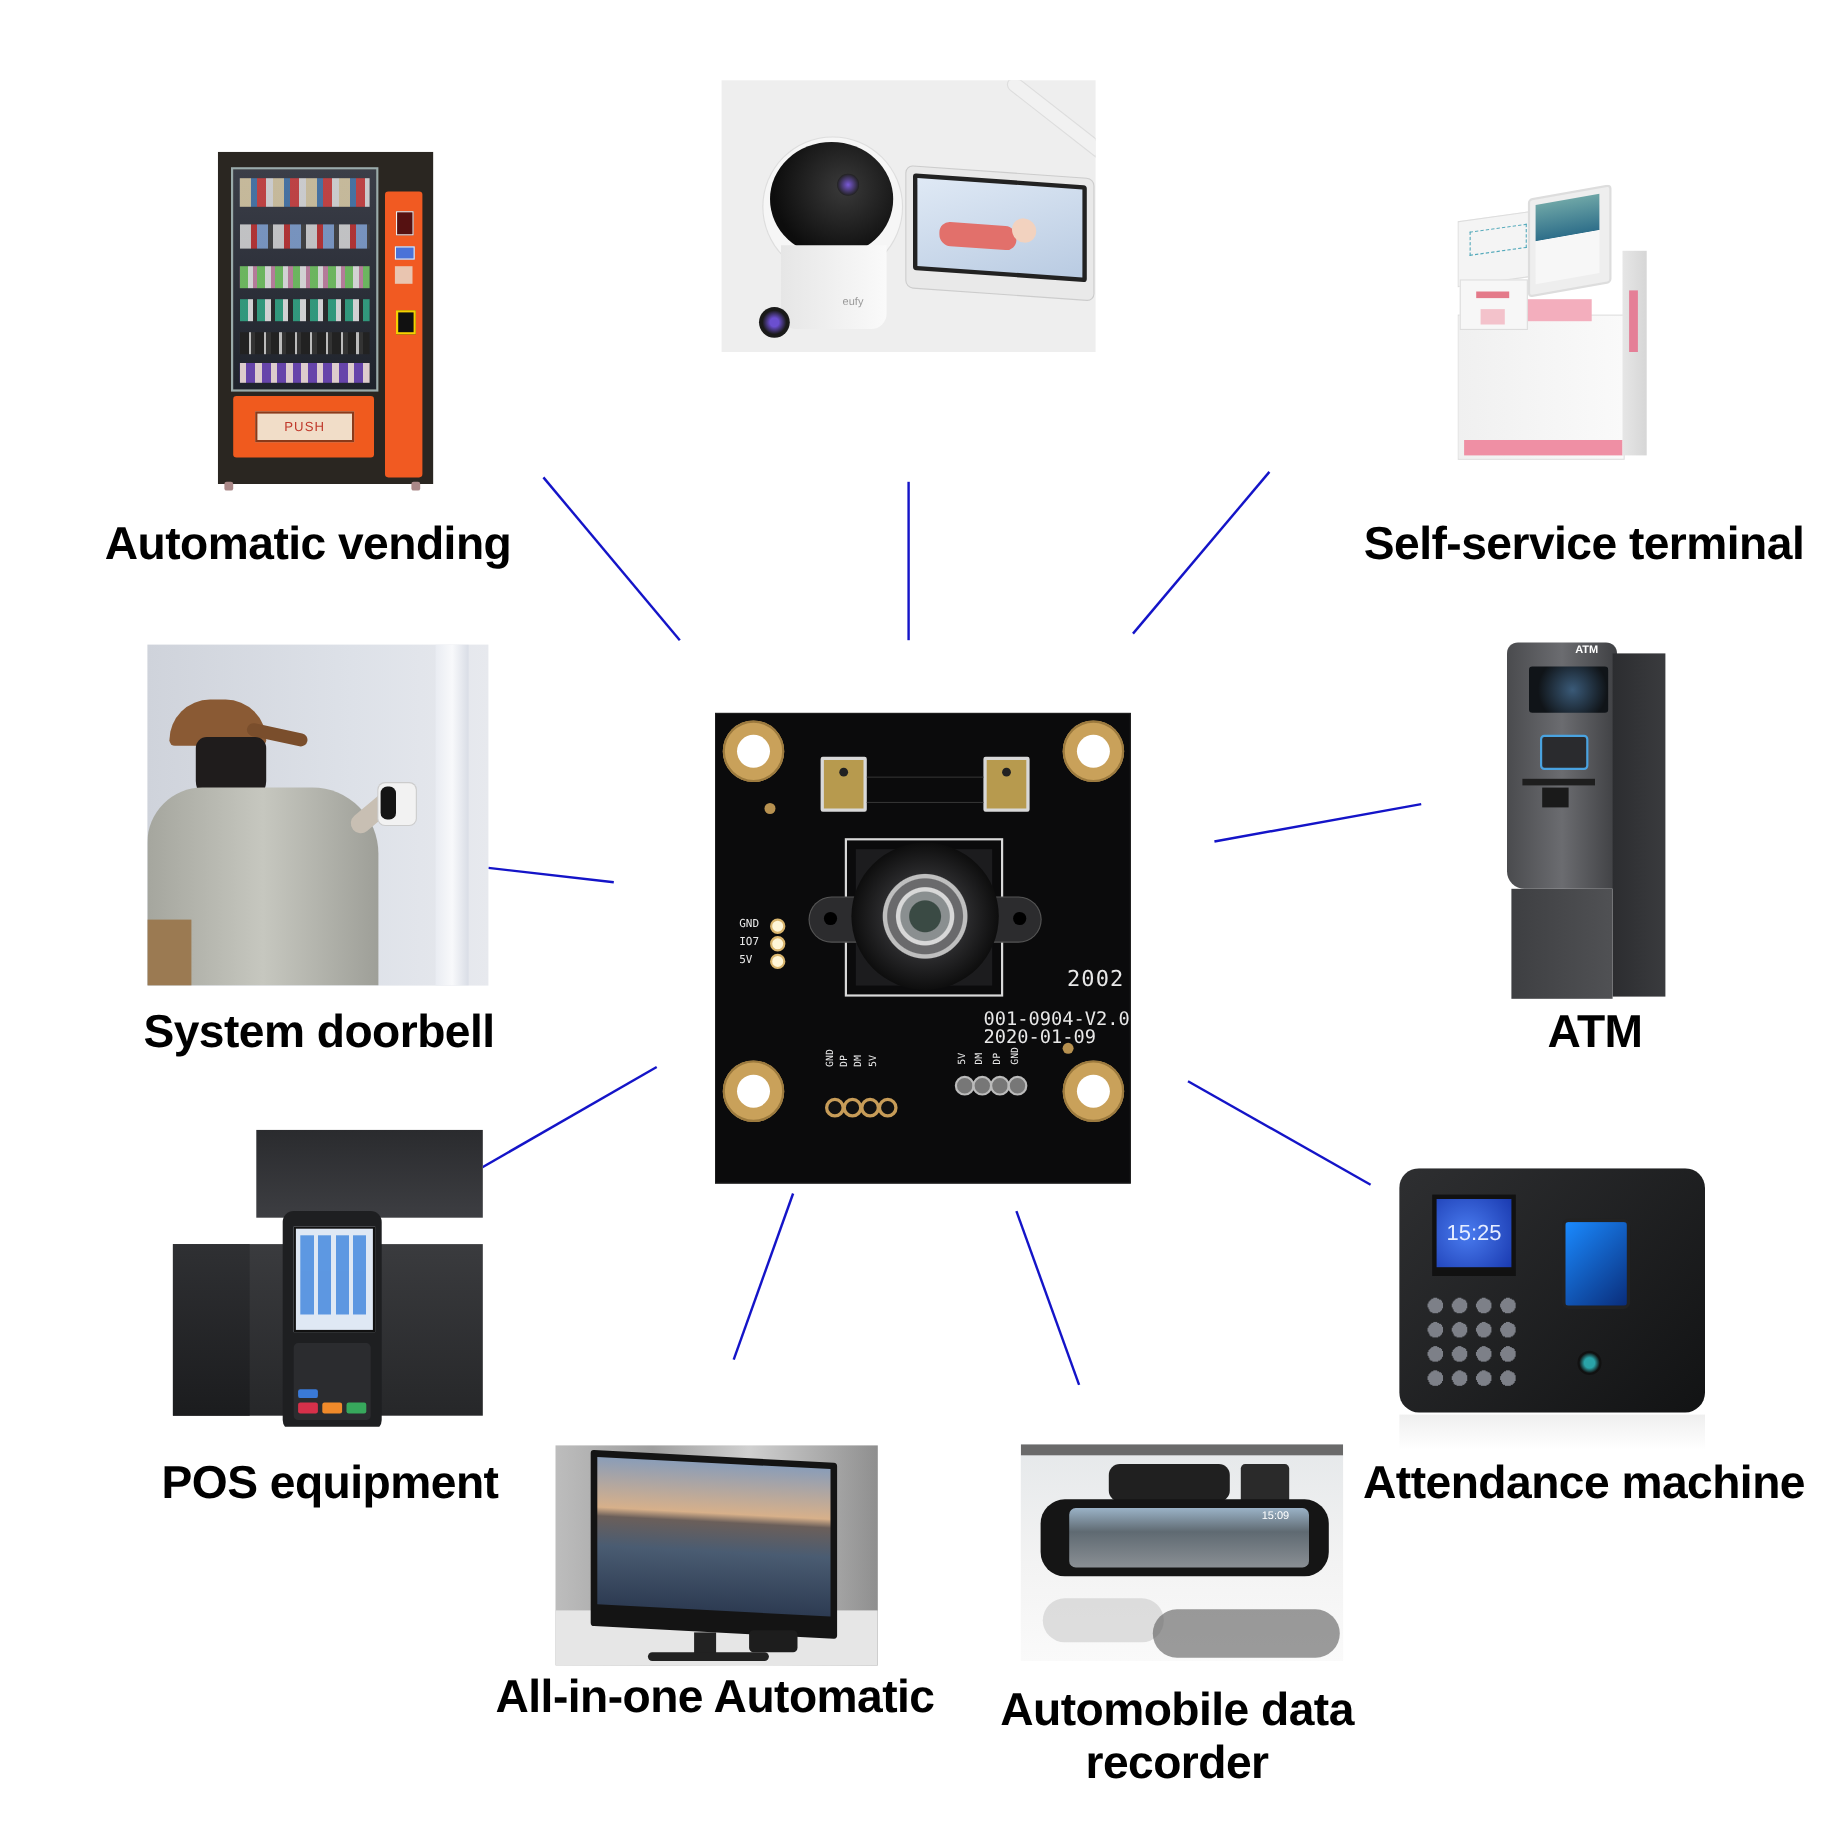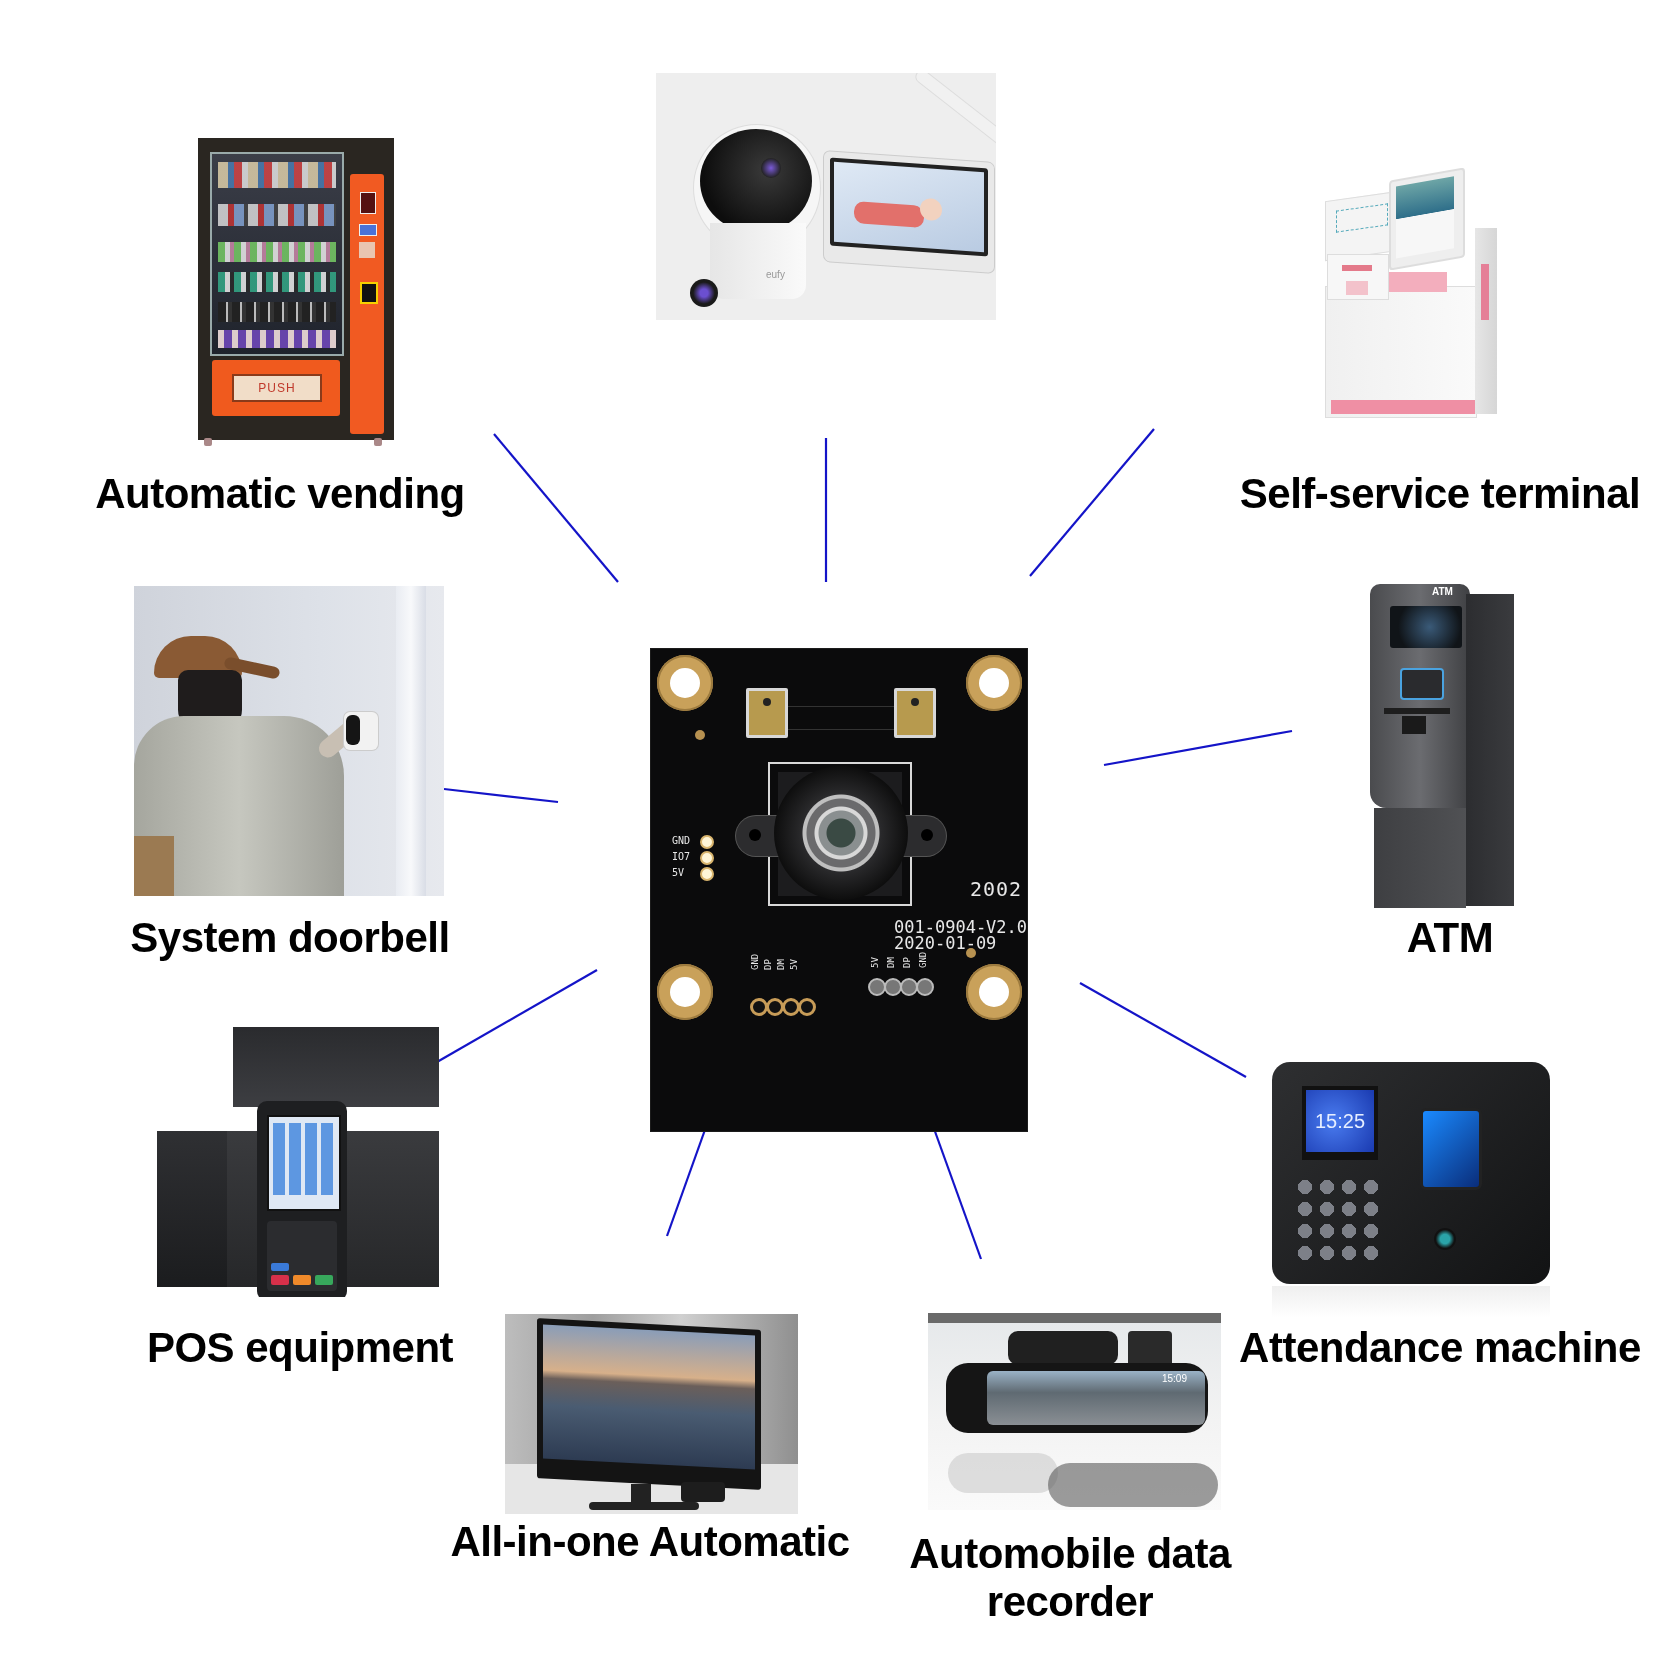--- a/index.html
+++ b/index.html
@@ -6,21 +6,21 @@
   body { width: 1668px; height: 1668px; position: relative; overflow: hidden;
          font-family: "Liberation Sans", "DejaVu Sans", sans-serif; }
   .label { position: absolute; font-weight: 700; color: #000; font-size: 42px;
            line-height: 48px; text-align: center; white-space: nowrap; letter-spacing: -0.5px; }
   .label span { display: block; }
   .pic { position: absolute; overflow: hidden; }
   svg.lines { position: absolute; left: 0; top: 0; width: 1668px; height: 1668px; pointer-events: none; }
   .abs { position: absolute; }
 
   
-  #pcb { left: 650px; top: 648px; width: 378px; height: 484px; background: #0b0b0c;
+  #pcb { left: 650px; top: 648px; width: 378px; height: 428px; background: #0b0b0c;
          box-shadow: inset 0 0 0 1px #1c1c1c; }
   .hole { position: absolute; width: 56px; height: 56px; border-radius: 50%; background: #c9a15a;
           box-shadow: inset 0 0 0 2px #9c7a3e; }
   .hole::after { content: ""; position: absolute; left: 13px; top: 13px; width: 30px; height: 30px;
                  border-radius: 50%; background: #fff; }
   .mic { position: absolute; width: 42px; height: 50px; background: #b79a4e; border: 3px solid #d8d8d8;
          box-sizing: border-box; border-radius: 2px; }
   .mic::after { content: ""; position: absolute; left: 14px; top: 7px; width: 8px; height: 8px; border-radius: 50%; background:#222; }
   .silk { position: absolute; color: #e8e8e8; font-family: "DejaVu Sans Mono", monospace; font-size: 17px; line-height: 14px; }
   .pad { position: absolute; width: 10px; height: 10px; border-radius: 50%; background: #fff6d8; border: 2px solid #d9b56e; }
@@ -184,21 +184,21 @@
 </div>
 <div class="label" style="left:440px;top:1518px;width:420px;">
   <span>All-in-one Automatic</span>
 </div>
 
 <div class="pic" style="left:928px;top:1313px;width:293px;height:197px;background:linear-gradient(180deg,#e5e8ea,#f3f3f3 55%,#fafafa);">
   <div class="abs" style="left:0;top:0;width:293px;height:10px;background:#6a6a6a;"></div>
   <div class="abs" style="left:80px;top:18px;width:110px;height:34px;background:#202020;border-radius:10px;"></div>
   <div class="abs" style="left:200px;top:18px;width:44px;height:40px;background:#2a2a2a;border-radius:4px;"></div>
   <div class="abs" style="left:18px;top:50px;width:262px;height:70px;background:#151515;border-radius:22px;">
-    <div class="abs" style="left:26px;top:8px;width:218px;height:54px;background:linear-gradient(180deg,#9ab2c6,#5f6a72 40%,#8a8f94);border-radius:6px;margin-left:15px;">
+    <div class="abs" style="left:26px;top:8px;width:218px;height:54px;background:linear-gradient(180deg,#9ab2c6,#5f6a72 40%,#8a8f94);border-radius:6px;">
       <div class="abs" style="right:18px;top:2px;color:#fff;font-size:10px;">15:09</div>
     </div>
   </div>
   <div class="abs" style="left:20px;top:140px;width:110px;height:40px;background:#d6d6d6;border-radius:20px;opacity:.8;"></div>
   <div class="abs" style="left:120px;top:150px;width:170px;height:44px;background:#5a5a5a;border-radius:22px;opacity:.6;"></div>
 </div>
 <div class="label" style="left:870px;top:1530px;width:400px;">
   <span>Automobile data</span>
   <span>recorder</span>
 </div>

